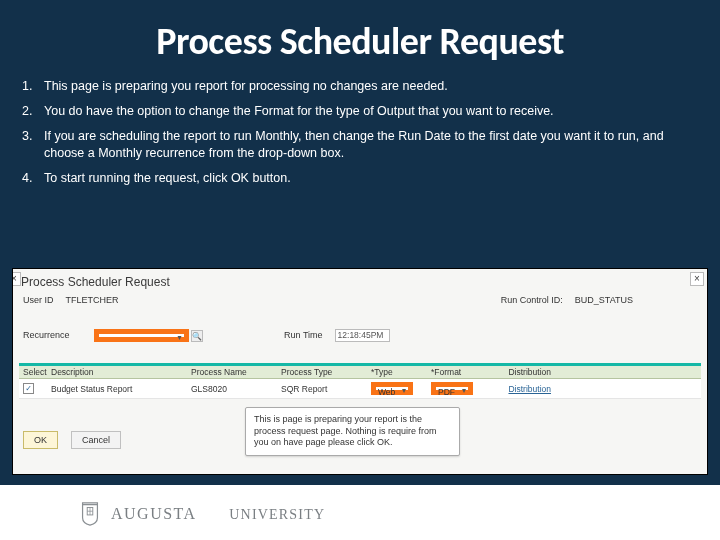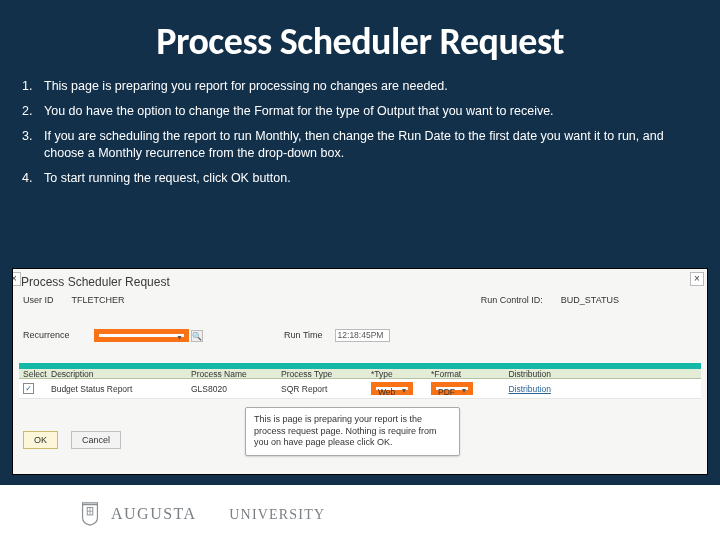--- a/index.html
+++ b/index.html
@@ -83,24 +83,24 @@
     text-align: center;
     color: #444;
   }
   .ss-close-crop {
     left: -6px;
   }
   .row-top {
     position: absolute;
     top: 26px;
     left: 10px;
-    right: 10px;
+    right: 2px;
     display: flex;
     align-items: center;
-    gap: 18px;
+    gap: 12px;
     font-size: 9px;
     color: #333;
   }
   .row-mid {
     position: absolute;
     top: 46px;
     left: 10px;
     right: 10px;
   }
   .row-mid2 {
@@ -177,21 +177,21 @@
   }
   .table {
     position: absolute;
     top: 94px;
     left: 6px;
     right: 6px;
   }
   .table-header {
     display: flex;
     background: #e2ecd6;
-    border-top: 6px solid #14b8a6;
+    border-top: 3px solid #14b8a6;
     border-bottom: 1px solid #b5c4a0;
     height: 16px;
     align-items: center;
     font-size: 8.5px;
     color: #333;
     padding: 0 4px;
   }
   .th { flex: 0 0 auto; }
   .th-sel { width: 28px; }
   .th-desc { width: 140px; }

